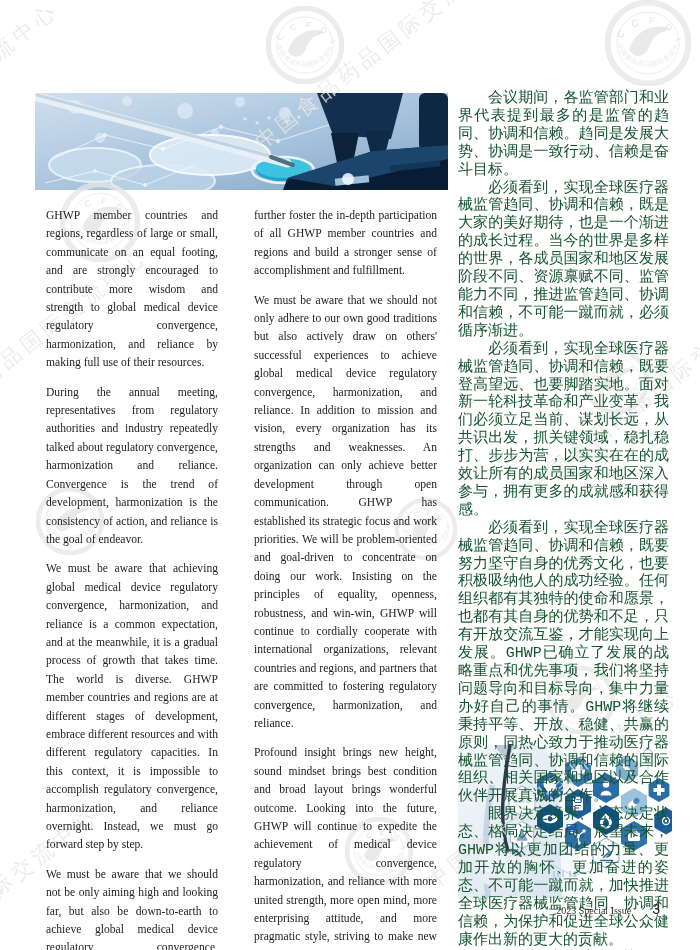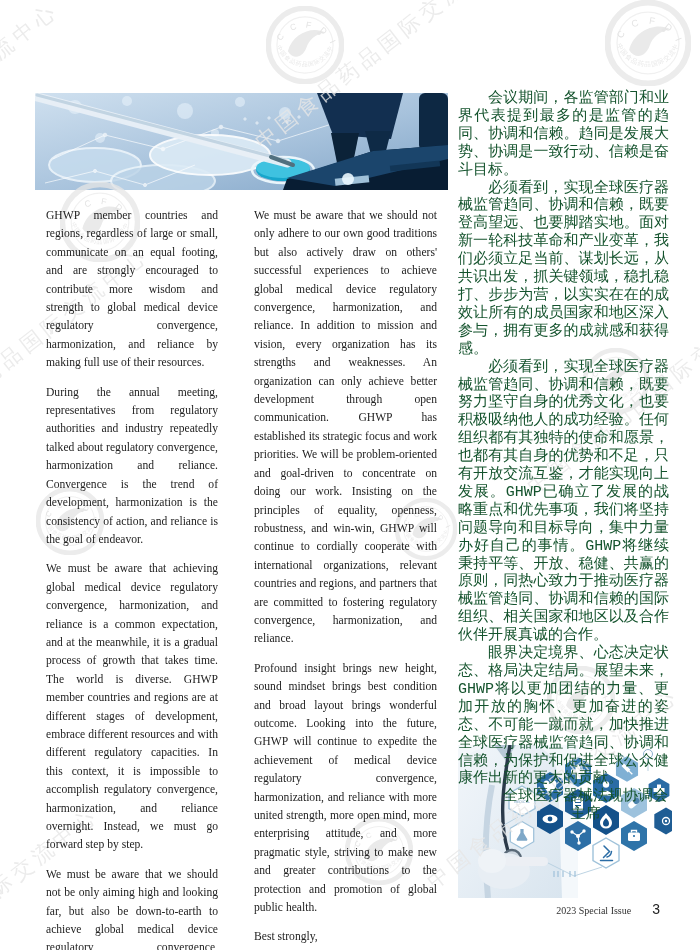--- a/index.html
+++ b/index.html
@@ -307,31 +307,33 @@
   </div>
 
   <div class="txt-layer col-en" style="left:35px;top:196px;position:absolute">
     <p>GHWP member countries and regions, regardless of large or small, communicate on an equal footing, and are strongly encouraged to contribute more wisdom and strength to global medical device regulatory convergence, harmonization, and reliance by making full use of their resources.</p>
     <p>During the annual meeting, representatives from regulatory authorities and industry repeatedly talked about regulatory convergence, harmonization and reliance. Convergence is the trend of development, harmonization is the consistency of action, and reliance is the goal of endeavor.</p>
     <p>We must be aware that achieving global medical device regulatory convergence, harmonization, and reliance is a common expectation, and at the meanwhile, it is a gradual process of growth that takes time. The world is diverse. GHWP member countries and regions are at different stages of development, embrace different resources and with different regulatory capacities. In this context, it is impossible to accomplish regulatory convergence, harmonization, and reliance overnight. Instead, we must go forward step by step.</p>
     <p>We must be aware that we should not be only aiming high and looking far, but also be down-to-earth to achieve global medical device regulatory convergence, harmonization, and reliance. In the face of a new round of scientific and technological revolution and industrial transformation, we must focus on the present and plan for the future in the long term. We should proceed from consensus, grasp critical links, go ahead steadily and firmly, and consolidate at every step. Practical results will</p>
   </div>
 
   <div class="txt-layer col-en" style="left:243px;top:196px;width:205px;position:absolute">
+    <p>further foster the in-depth participation of all GHWP member countries and regions and build a stronger sense of accomplishment and fulfillment.</p>
     <p>We must be aware that we should not only adhere to our own good traditions but also actively draw on others' successful experiences to achieve global medical device regulatory convergence, harmonization, and reliance. In addition to mission and vision, every organization has its strengths and weaknesses. An organization can only achieve better development through open communication. GHWP has established its strategic focus and work priorities. We will be problem-oriented and goal-driven to concentrate on doing our work. Insisting on the principles of equality, openness, robustness, and win-win, GHWP will continue to cordially cooperate with international organizations, relevant countries and regions, and partners that are committed to fostering regulatory convergence, harmonization, and reliance.</p>
     <p>Profound insight brings new height, sound mindset brings best condition and broad layout brings wonderful outcome. Looking into the future, GHWP will continue to expedite the achievement of medical device regulatory convergence, harmonization, and reliance with more united strength, more open mind, more enterprising attitude, and more pragmatic style, striving to make new and greater contributions to the protection and promotion of global public health.</p>
     <p>Best strongly,</p>
     <div class="sig-en">
       <div>Dr. XU Jinghe</div>
       <div>GHWP During</div>
     </div>
   </div>
 
   <div class="txt-layer col-cn" style="left:458px;top:90px;position:absolute">
     <p>会议期间，各监管部门和业界代表提到最多的是监管的趋同、协调和信赖。趋同是发展大势、协调是一致行动、信赖是奋斗目标。</p>
+    <p>必须看到，实现全球医疗器械监管趋同、协调和信赖，既是大家的美好期待，也是一个渐进的成长过程。当今的世界是多样的世界，各成员国家和地区发展阶段不同、资源禀赋不同、监管能力不同，推进监管趋同、协调和信赖，不可能一蹴而就，必须循序渐进。</p>
     <p>必须看到，实现全球医疗器械监管趋同、协调和信赖，既要登高望远、也要脚踏实地。面对新一轮科技革命和产业变革，我们必须立足当前、谋划长远，从共识出发，抓关键领域，稳扎稳打、步步为营，以实实在在的成效让所有的成员国家和地区深入参与，拥有更多的成就感和获得感。</p>
     <p>必须看到，实现全球医疗器械监管趋同、协调和信赖，既要努力坚守自身的优秀文化，也要积极吸纳他人的成功经验。任何组织都有其独特的使命和愿景，也都有其自身的优势和不足，只有开放交流互鉴，才能实现向上发展。GHWP已确立了发展的战略重点和优先事项，我们将坚持问题导向和目标导向，集中力量办好自己的事情。GHWP将继续秉持平等、开放、稳健、共赢的原则，同热心致力于推动医疗器械监管趋同、协调和信赖的国际组织、相关国家和地区以及合作伙伴开展真诚的合作。</p>
     <p>眼界决定境界、心态决定状态、格局决定结局。展望未来，GHWP将以更加团结的力量、更加开放的胸怀、更加奋进的姿态、不可能一蹴而就，加快推进全球医疗器械监管趋同、协调和信赖，为保护和促进全球公众健康作出新的更大的贡献。</p>
     <div class="sig-cn">
       <div>全球医疗器械法规协调会主席</div>
     </div>
   </div>
 
   <div class="footer">
     <span class="lbl">2023 Special Issue</span>

